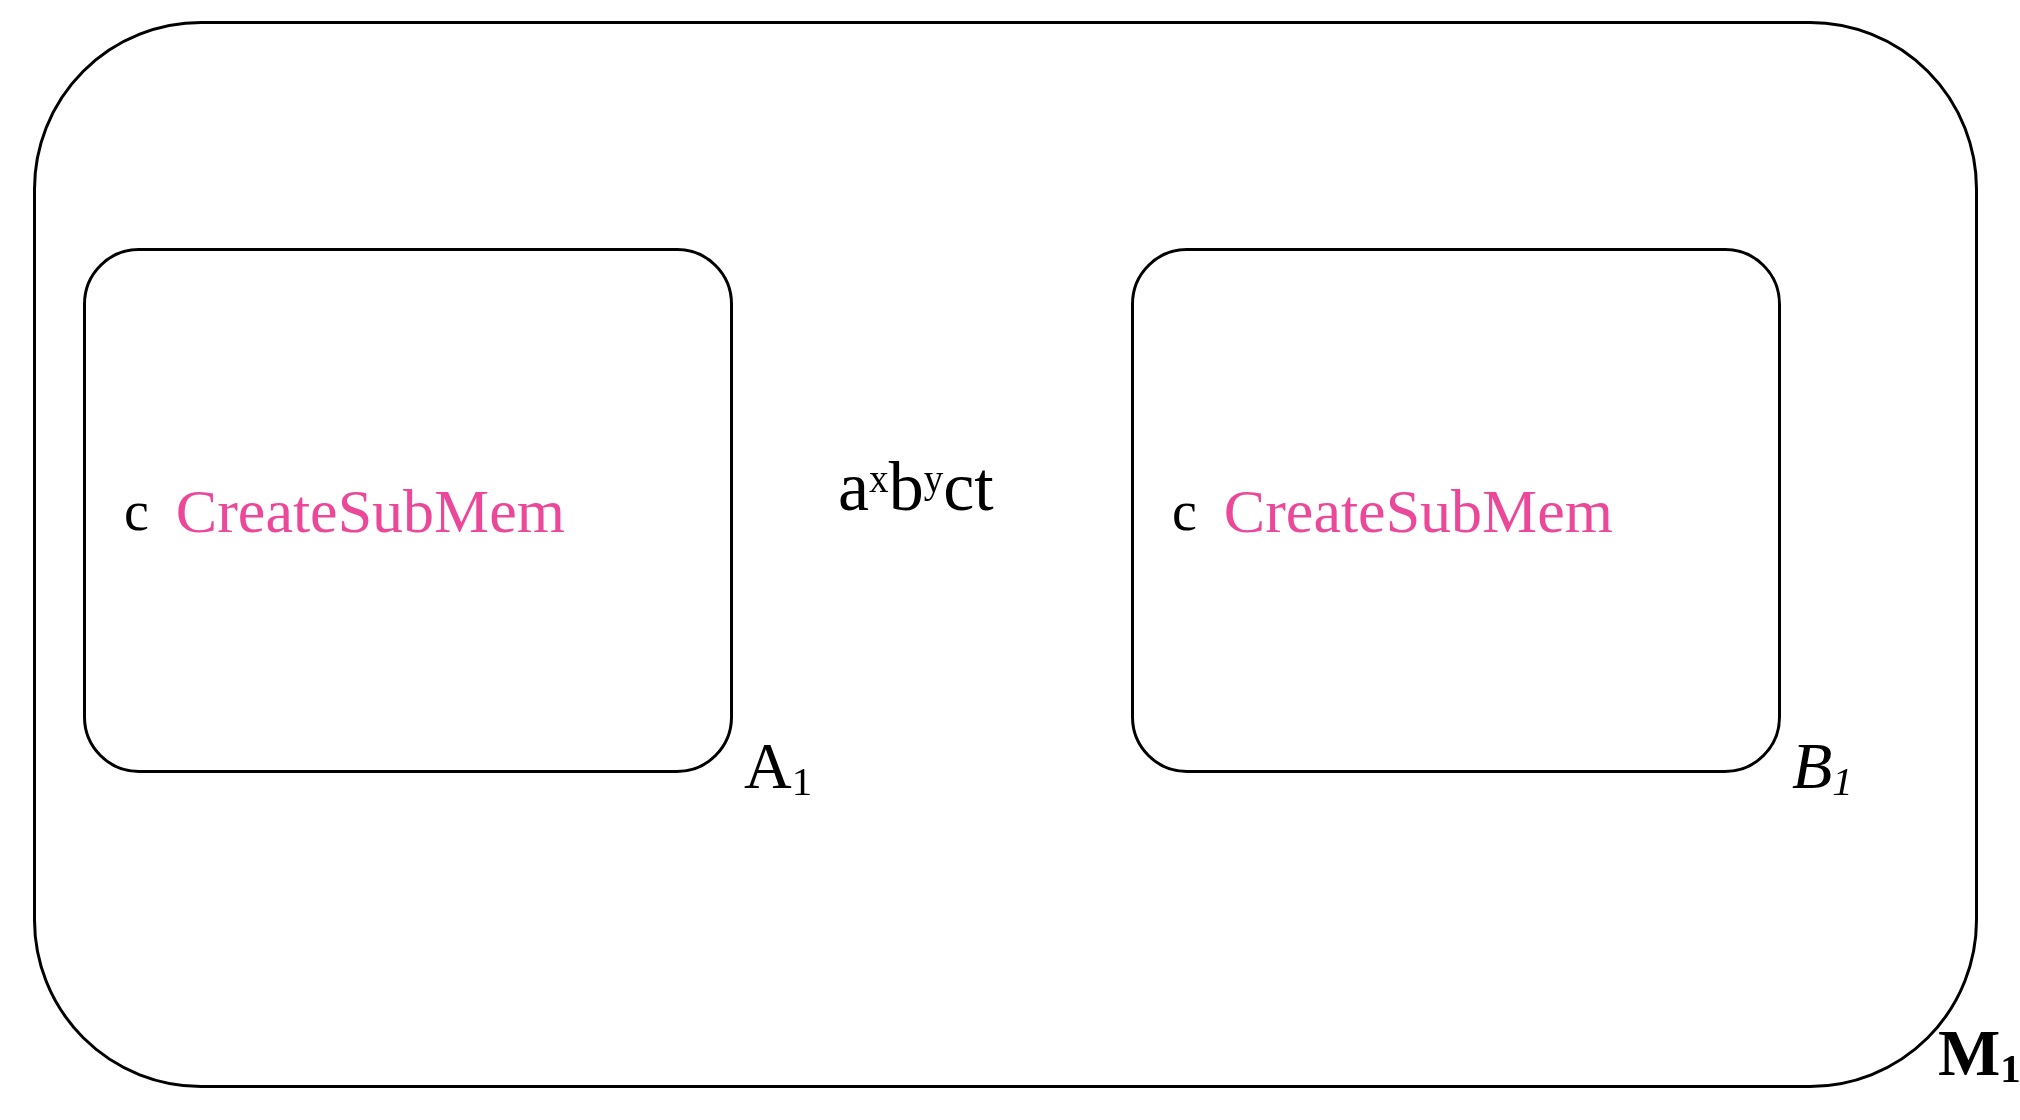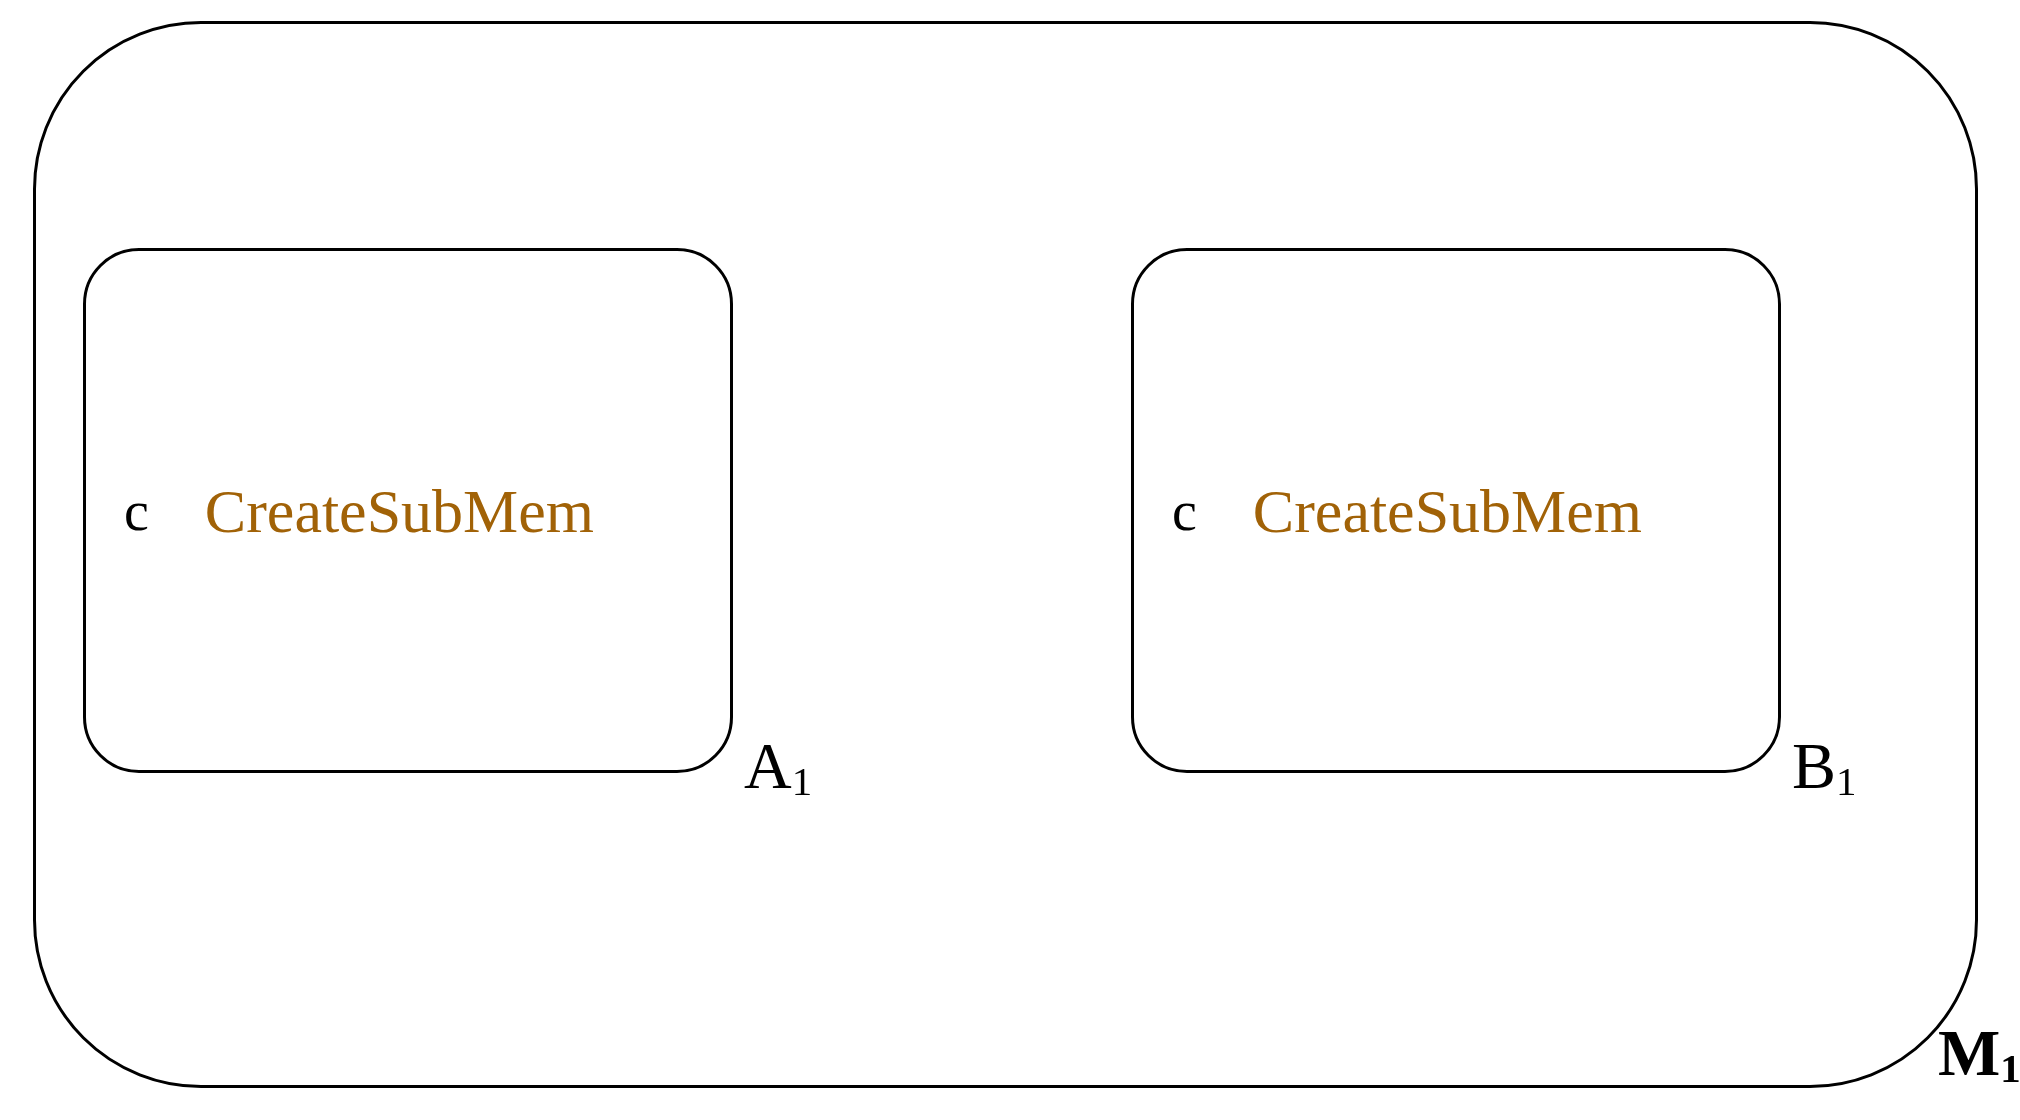--- a/index.html
+++ b/index.html
@@ -54,40 +54,40 @@
   }
   .cell-prefix {
     font-size: 56px;
     line-height: 1;
     color: #000000;
     margin-left: 38px;
   }
   .cell-title {
     font-size: 62px;
     line-height: 1;
-    color: #a16207;
-    margin-left: 56px;
+    color: #ec4899;
+    margin-left: 27px;
   }
 
   .corner-label {
     position: absolute;
     font-size: 66px;
     line-height: 1;
     color: #000000;
     white-space: nowrap;
   }
   .corner-label .sub {
     font-size: 0.62em;
     vertical-align: baseline;
     position: relative;
     top: 0.16em;
     letter-spacing: 0;
   }
   .label-a1 { left: 744px; top: 733px; }
-  .label-b1 { left: 1792px; top: 733px; }
+  .label-b1 { left: 1792px; top: 733px; font-style: italic; }
   .label-m1 { left: 1938px; top: 1020px; font-weight: bold; }
 
   .center-formula {
     position: absolute;
     left: 838px;
     top: 452px;
     font-size: 70px;
     line-height: 1;
     color: #000000;
     white-space: nowrap;
@@ -119,14 +119,15 @@
       <span class="cell-title">CreateSubMem</span>
     </div>
   </div>
 
   <div class="corner-label label-a1"><span>A</span><span class="sub">1</span></div>
 
   <div class="corner-label label-b1"><span>B</span><span class="sub">1</span></div>
 
   <div class="corner-label label-m1"><span>M</span><span class="sub">1</span></div>
 
+  <div class="center-formula"><span>a</span><span class="sup">x</span><span>b</span><span class="sup">y</span><span>ct</span></div>
 
 </div>
 
 </body></html>

